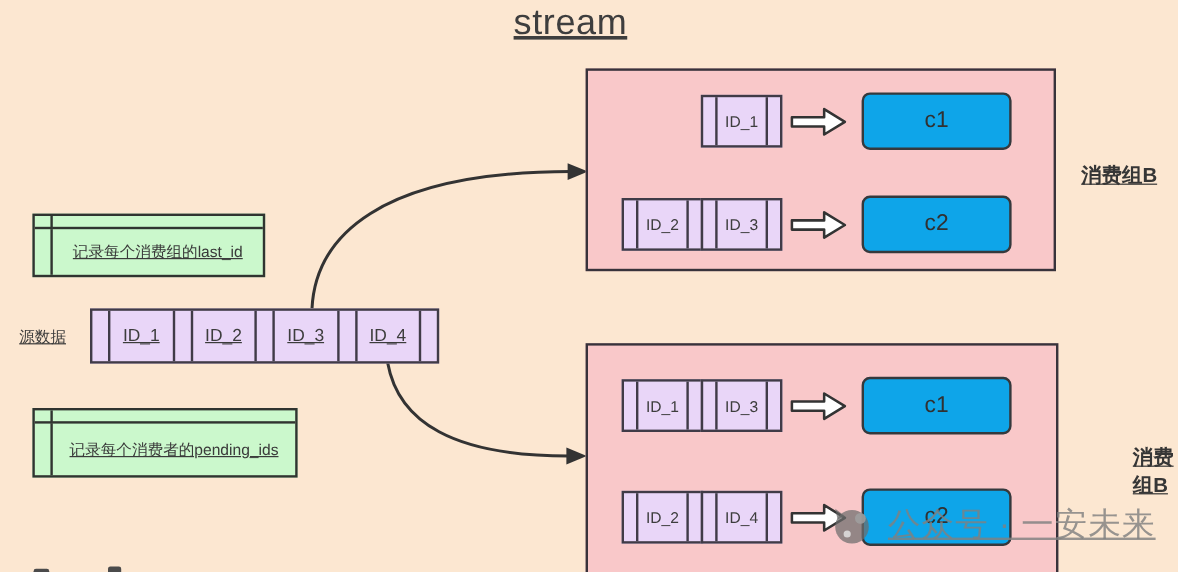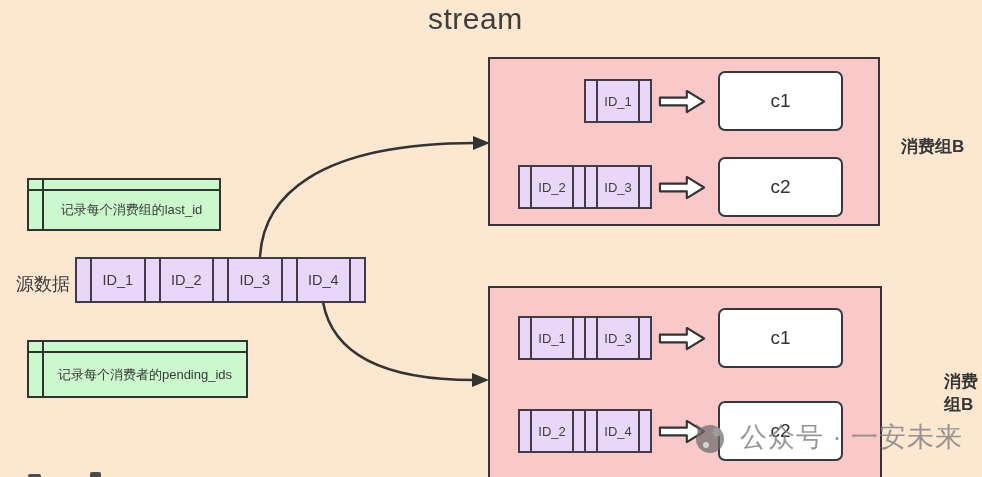--- a/index.html
+++ b/index.html
@@ -21,21 +21,21 @@
     box-sizing:border-box;
   }
   .note .tl{border-right:2px solid #303430;border-bottom:2px solid #303430;}
   .note .tr{border-bottom:2px solid #303430;}
   .note .bl{border-right:2px solid #303430;}
   .note .txt{display:flex;align-items:center;justify-content:center;font-size:13px;color:#3a3a3a;}
   #note1{left:27px;top:178px;width:194px;height:53px;}
   #note2{left:27px;top:340px;width:221px;height:58px;}
 
   
-  #srclabel{left:16px;top:272px;font-size:18px;color:#3a3a3a;}
+  #srclabel{left:16px;top:272px;font-size:13px;color:#3a3a3a;}
 
   
   #srcrow{
     left:75px;top:257px;width:291px;height:46px;
     display:flex;align-items:stretch;box-sizing:border-box;
     background:#e9d6f8;border:2.5px solid #403b47;
   }
   #srcrow > div{border-right:2px solid #403b47;}
   #srcrow > div:last-child{border-right:none;}
   #srcrow .sp{width:13px;flex:0 0 13px;}
@@ -53,32 +53,32 @@
   .unit{display:flex;align-items:stretch;height:40px;background:#e9d6f8;border:2px solid #403b47;box-sizing:content-box;}
   .unit + .unit{margin-left:-2px;}
   .unit .sp{width:10px;}
   .unit .sp:first-child{border-right:2px solid #403b47;}
   .unit .sp:last-child{border-left:2px solid #403b47;}
   .unit .idlabel{padding:0 4px;min-width:32px;display:flex;align-items:center;justify-content:center;font-size:13px;color:#3d3d3d;}
 
   .blockarrow{margin:0 12px 0 6px;flex:0 0 48px;}
 
   .cbox{
-    width:125px;height:60px;background:#ffffff;border:2.5px solid #35393d;border-radius:7px;
+    width:125px;height:48px;background:#0ea5e9;border:2.5px solid #35393d;border-radius:7px;
     display:flex;align-items:center;justify-content:center;font-size:19px;color:#313131;box-sizing:border-box;
   }
 
   .grouplabel{font-size:17px;font-weight:bold;color:#363636;}
   #glabelA{left:901px;top:135px;}
   #glabelB{left:944px;top:370px;}
 
   
   #curves{left:0;top:0;z-index:1;}
   #groupA,#groupB,#note1,#note2,#srcrow{z-index:2;}
-  .abs{z-index:2;}
+  .abs{z-index:2;text-decoration:underline;}
   #curves{position:absolute;z-index:1;}
 
   
   #watermark{
     left:690px;top:418px;z-index:5;display:flex;align-items:center;gap:8px;
     color:rgba(128,128,128,0.82);font-size:27px;letter-spacing:1px;white-space:nowrap;
   }
 
   
   .cutmark{background:#4b4b4b;z-index:3;}

